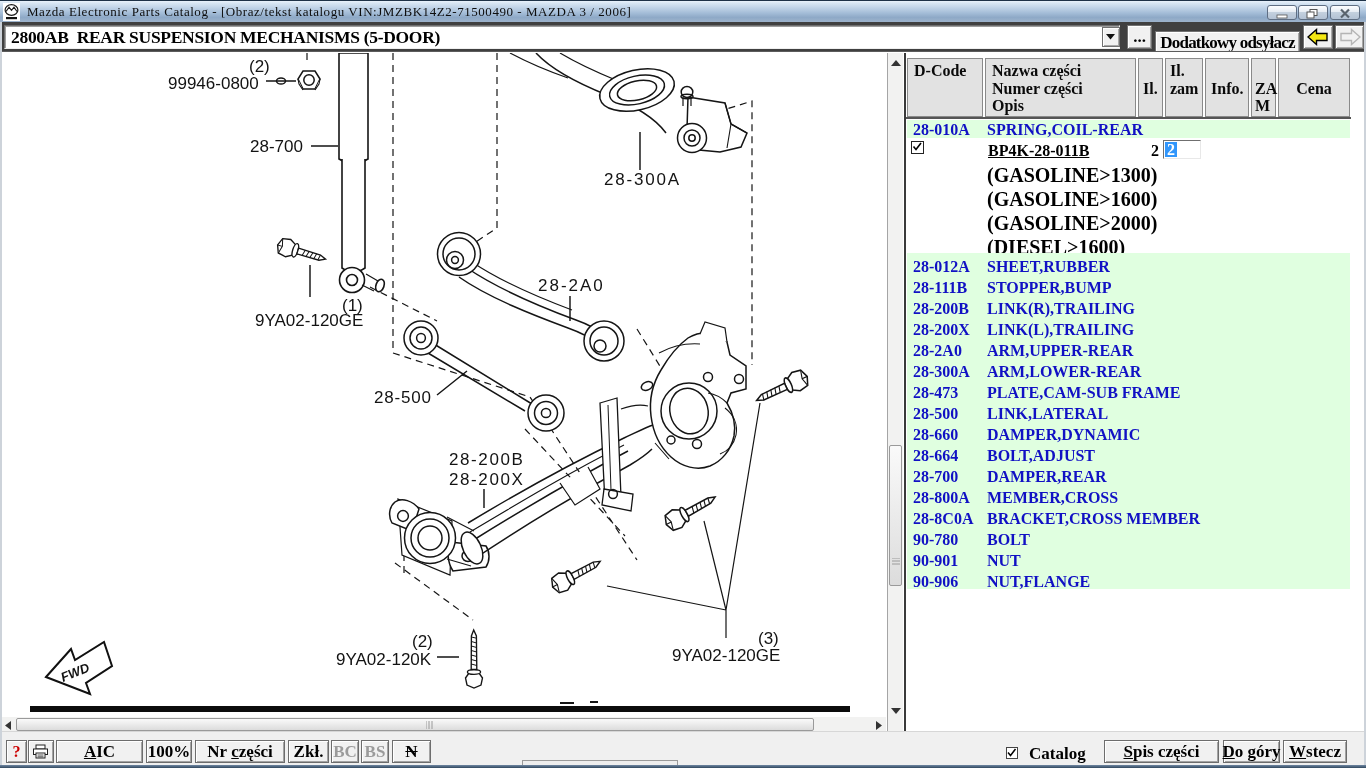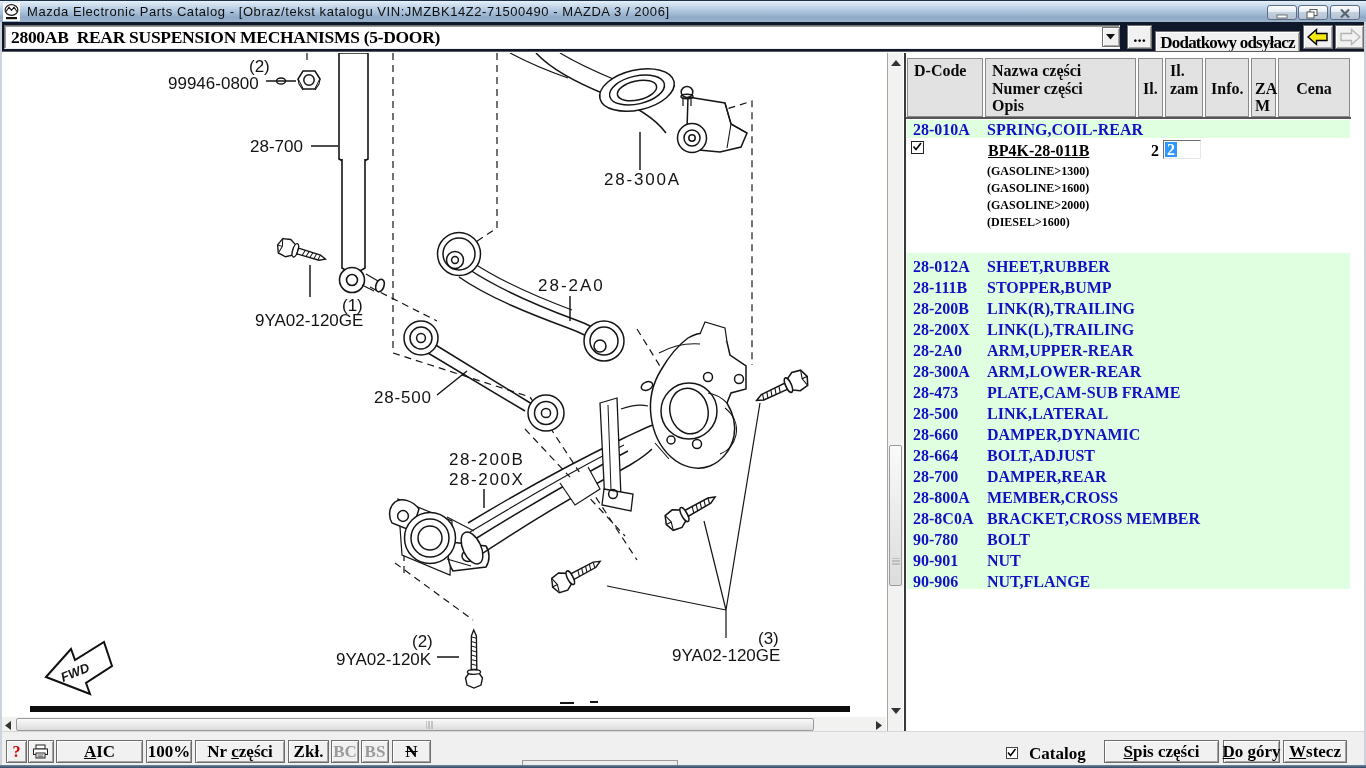--- a/index.html
+++ b/index.html
@@ -2,24 +2,24 @@
 <html><head>
 <meta charset="utf-8">
 <style>
 *{margin:0;padding:0;box-sizing:border-box}
 html,body{width:1366px;height:768px;overflow:hidden;background:#f0f0f0;font-family:"Liberation Serif",serif}
 .abs{position:absolute}
 #win{position:relative;width:1366px;height:768px}
 #titlebar{position:absolute;left:0;top:0;width:1366px;height:22px;
  background:linear-gradient(180deg,#e9f2fb 0%,#d8e6f3 10%,#c0d3e7 32%,#a3bcd7 58%,#8ea9c7 78%,#9db3cc 100%);
  border-top:1px solid #1e3247}
-#titletext{position:absolute;left:27px;top:3px;font-family:Liberation Sans, sans-serif;font-size:13px;letter-spacing:0.55px;color:#0d0d0d;white-space:pre}
+#titletext{position:absolute;left:27px;top:3px;font-family:Liberation Serif, serif;font-size:13px;letter-spacing:0.55px;color:#0d0d0d;white-space:pre}
 .winbtn{position:absolute;top:4px;width:30px;height:15px;border:1px solid #5f6e83;border-radius:3px;
  background:linear-gradient(180deg,#fdfeff 0%,#e6ecf3 45%,#c3d0de 50%,#b3c2d4 100%)}
-#toolbar{position:absolute;left:0;top:22px;width:1366px;height:30px;background:#0f172a}
+#toolbar{position:absolute;left:0;top:22px;width:1366px;height:30px;background:#404040}
 .btn{position:absolute;background:#f1f1f1;border:1px solid #717171;
  box-shadow:inset 1px 1px 0 #ffffff,inset -1px -1px 0 #a8a8a8;
  display:flex;align-items:center;justify-content:center;font-weight:bold;color:#000}
 #combo{position:absolute;left:4px;top:3px;width:1116px;height:24px;background:#fff;
  border:1px solid;border-color:#6e6e6e #efefef #efefef #6e6e6e;box-shadow:inset 1px 1px 0 #9d9d9d}
 #combotext{position:absolute;left:6px;top:0px;font-size:17.5px;letter-spacing:-0.3px;font-weight:bold;line-height:23px;white-space:pre}
 #main{position:absolute;left:0;top:51px;width:1366px;height:680px;background:#fff;border-top:1px solid #5c5c5c}
 #drawwrap{position:absolute;left:0;top:1px;width:886px;height:664px;background:#fff;overflow:hidden}
 .sb{position:absolute;background:#f2f2f1}
 .sbthumb{position:absolute;background:linear-gradient(180deg,#fafafa,#dcdcdc);border:1px solid #9a9a9a;border-radius:2px}
@@ -285,21 +285,21 @@
     <svg width="11" height="11" style="display:block;margin:0">
             <path d="M1.5,4.5 L4,7.5 L9,1" fill="none" stroke="#000" stroke-width="1.6"></path>
           </svg>
   </div>
   <div class="blk" style="left:82px;top:89px;font-size:16px;text-decoration:underline">BP4K-28-011B</div>
   <div class="blk" style="left:245px;top:89px;font-size:16px">2</div>
   <div class="abs" style="left:257px;top:87px;width:38px;height:19px;background:#fff;border:1px solid;border-color:#6f6f6f #e8e8e8 #e8e8e8 #6f6f6f">
     <div style="position:absolute;left:1px;top:1px;width:12px;height:15px;background:#3196fb;color:#fff;font-weight:bold;font-size:16px;line-height:15px;padding-left:2px">2</div>
   </div>
 
-  <div class="blk" style="left:81px;top:110px;font-size:12px;line-height:17px">(GASOLINE&gt;1300)<br>(GASOLINE&gt;1600)<br>(GASOLINE&gt;2000)<br>(DIESEL&gt;1600)</div>
+  <div class="blk" style="left:81px;top:110px;font-size:20px;line-height:24px">(GASOLINE&gt;1300)<br>(GASOLINE&gt;1600)<br>(GASOLINE&gt;2000)<br>(DIESEL&gt;1600)</div>
 
   <div class="grow" style="top:200px;height:336px"></div>
   <div class="bluet" style="left:7px;top:203px;line-height:21px">28-012A<br>28-111B<br>28-200B<br>28-200X<br>28-2A0<br>28-300A<br>28-473<br>28-500<br>28-660<br>28-664<br>28-700<br>28-800A<br>28-8C0A<br>90-780<br>90-901<br>90-906</div>
   <div class="bluet" style="left:81px;top:203px;line-height:21px">SHEET,RUBBER<br>STOPPER,BUMP<br>LINK(R),TRAILING<br>LINK(L),TRAILING<br>ARM,UPPER-REAR<br>ARM,LOWER-REAR<br>PLATE,CAM-SUB FRAME<br>LINK,LATERAL<br>DAMPER,DYNAMIC<br>BOLT,ADJUST<br>DAMPER,REAR<br>MEMBER,CROSS<br>BRACKET,CROSS MEMBER<br>BOLT<br>NUT<br>NUT,FLANGE</div>
 </div>
  </div>
  <div id="bottombar">
   <div class="bbtn" style="left:6px;width:21px;color:#c00;font-size:16px">?</div>
   <div class="bbtn" style="left:28px;width:26px">
    <svg width="18" height="15">

